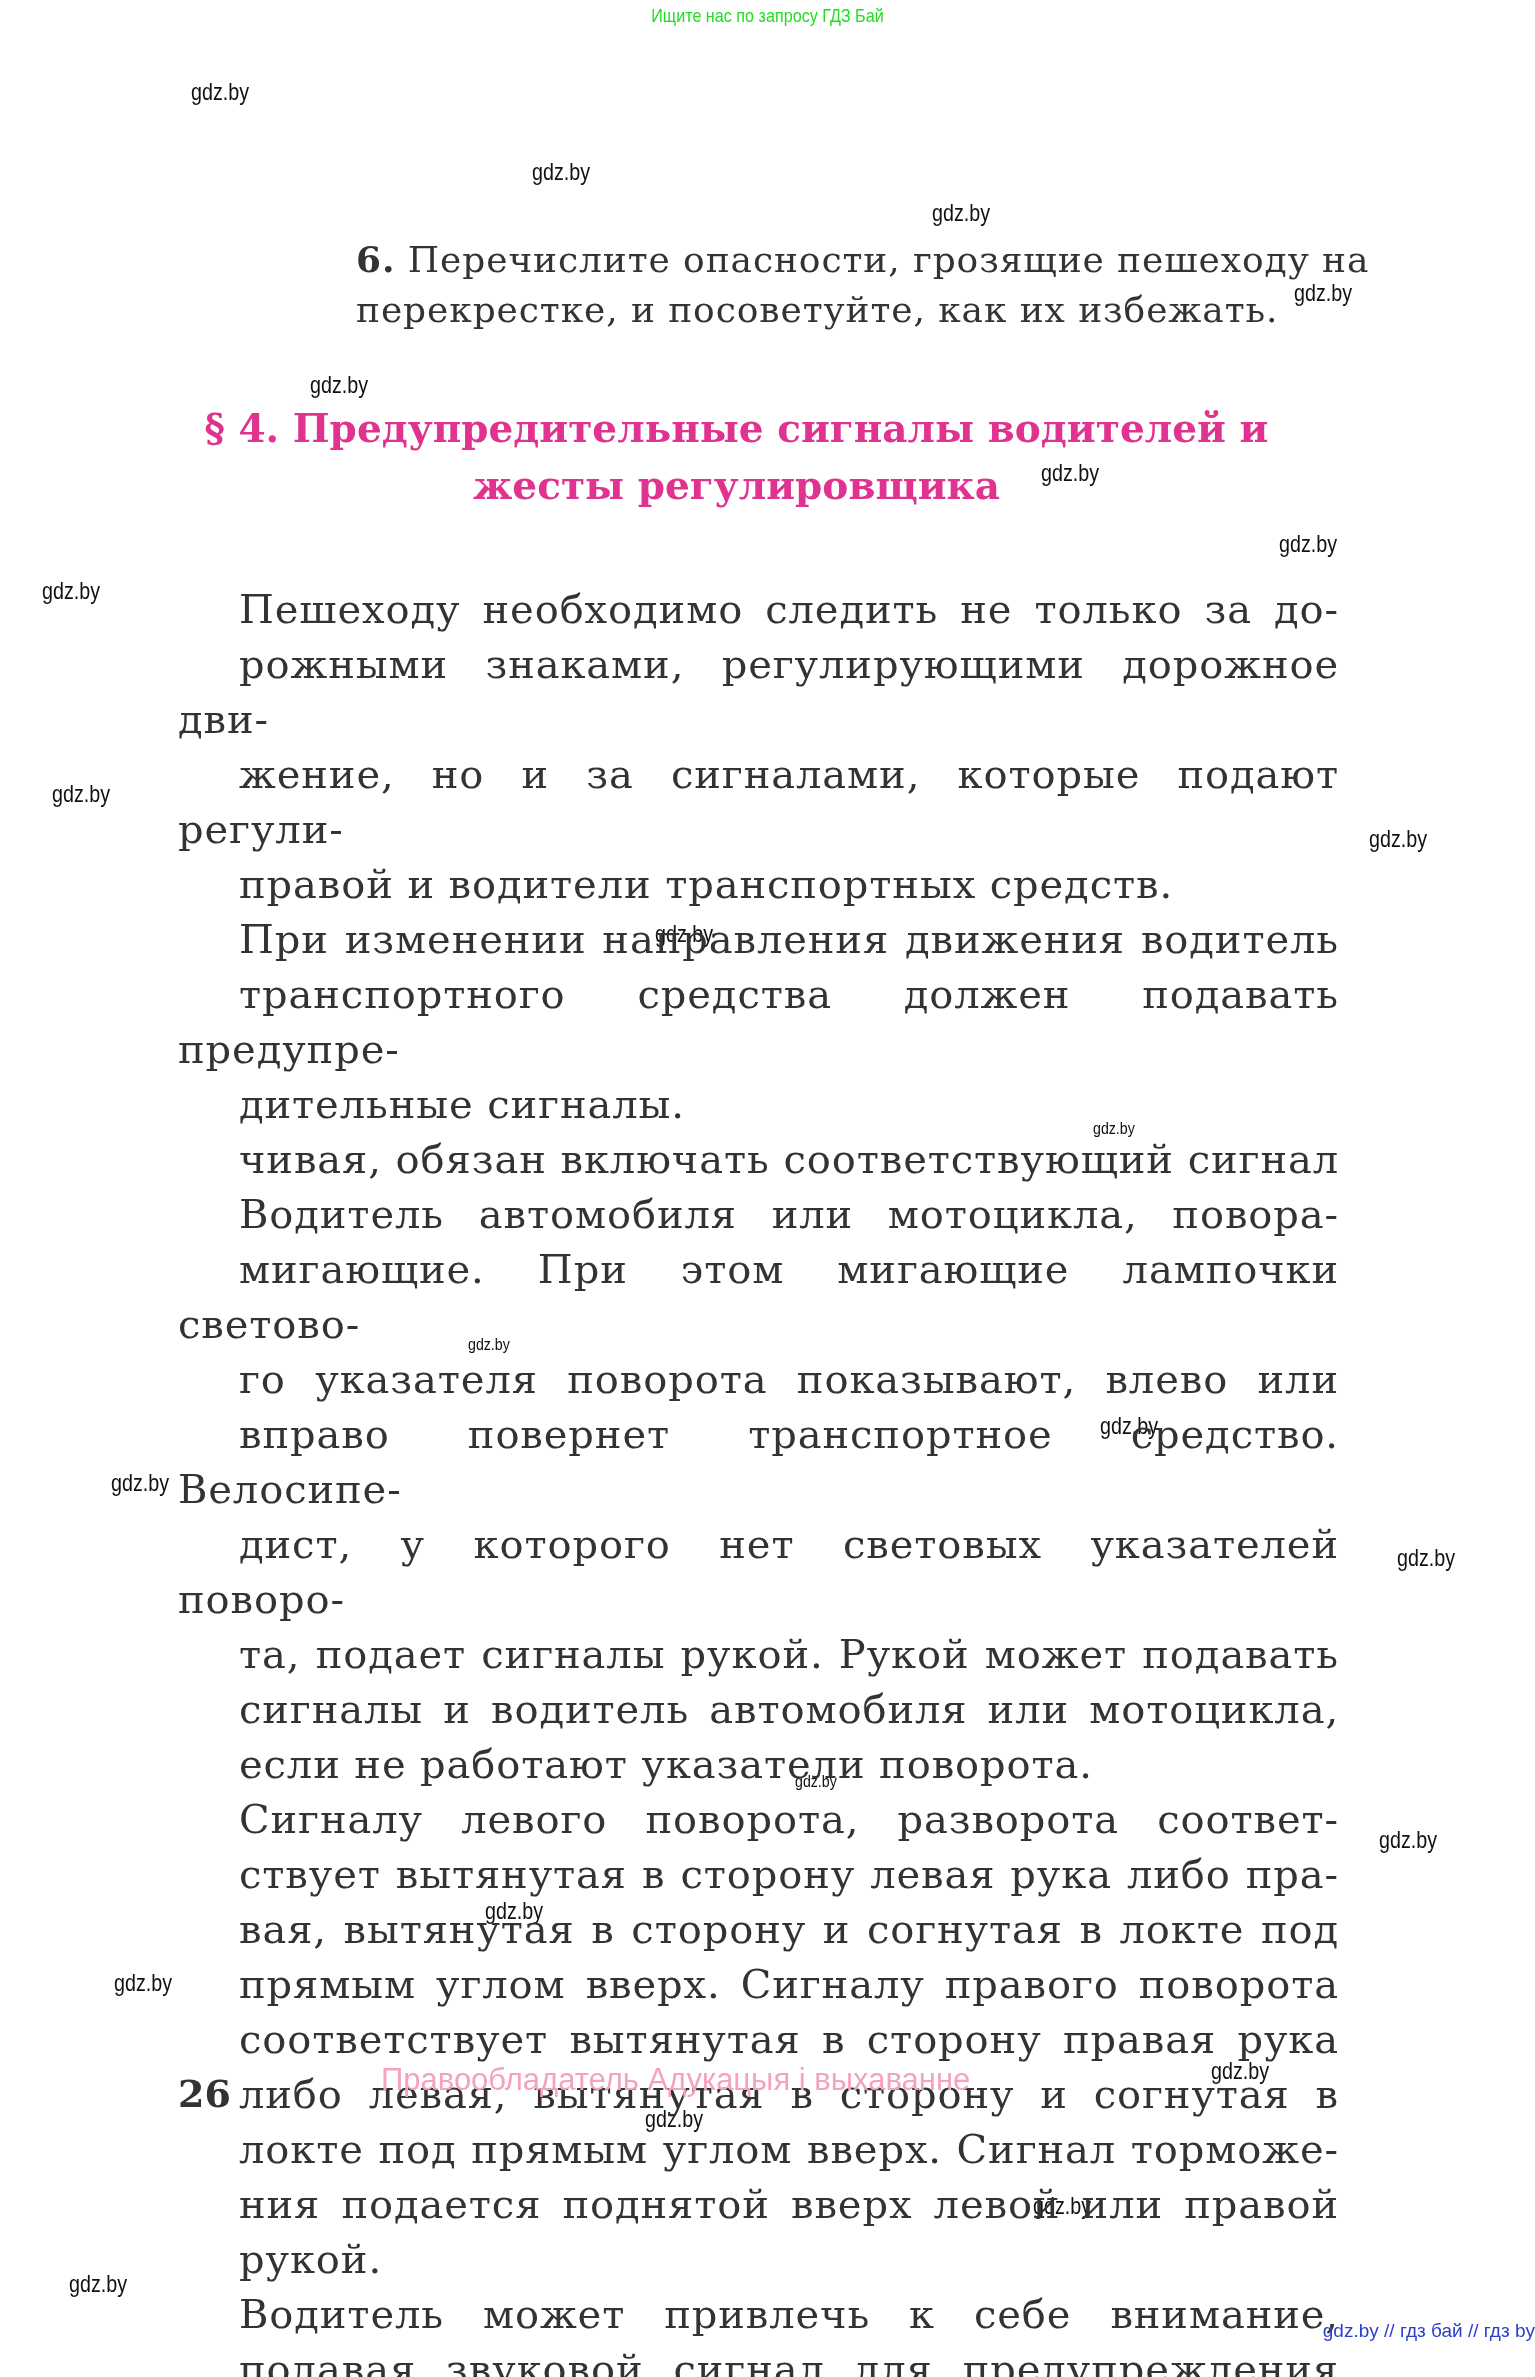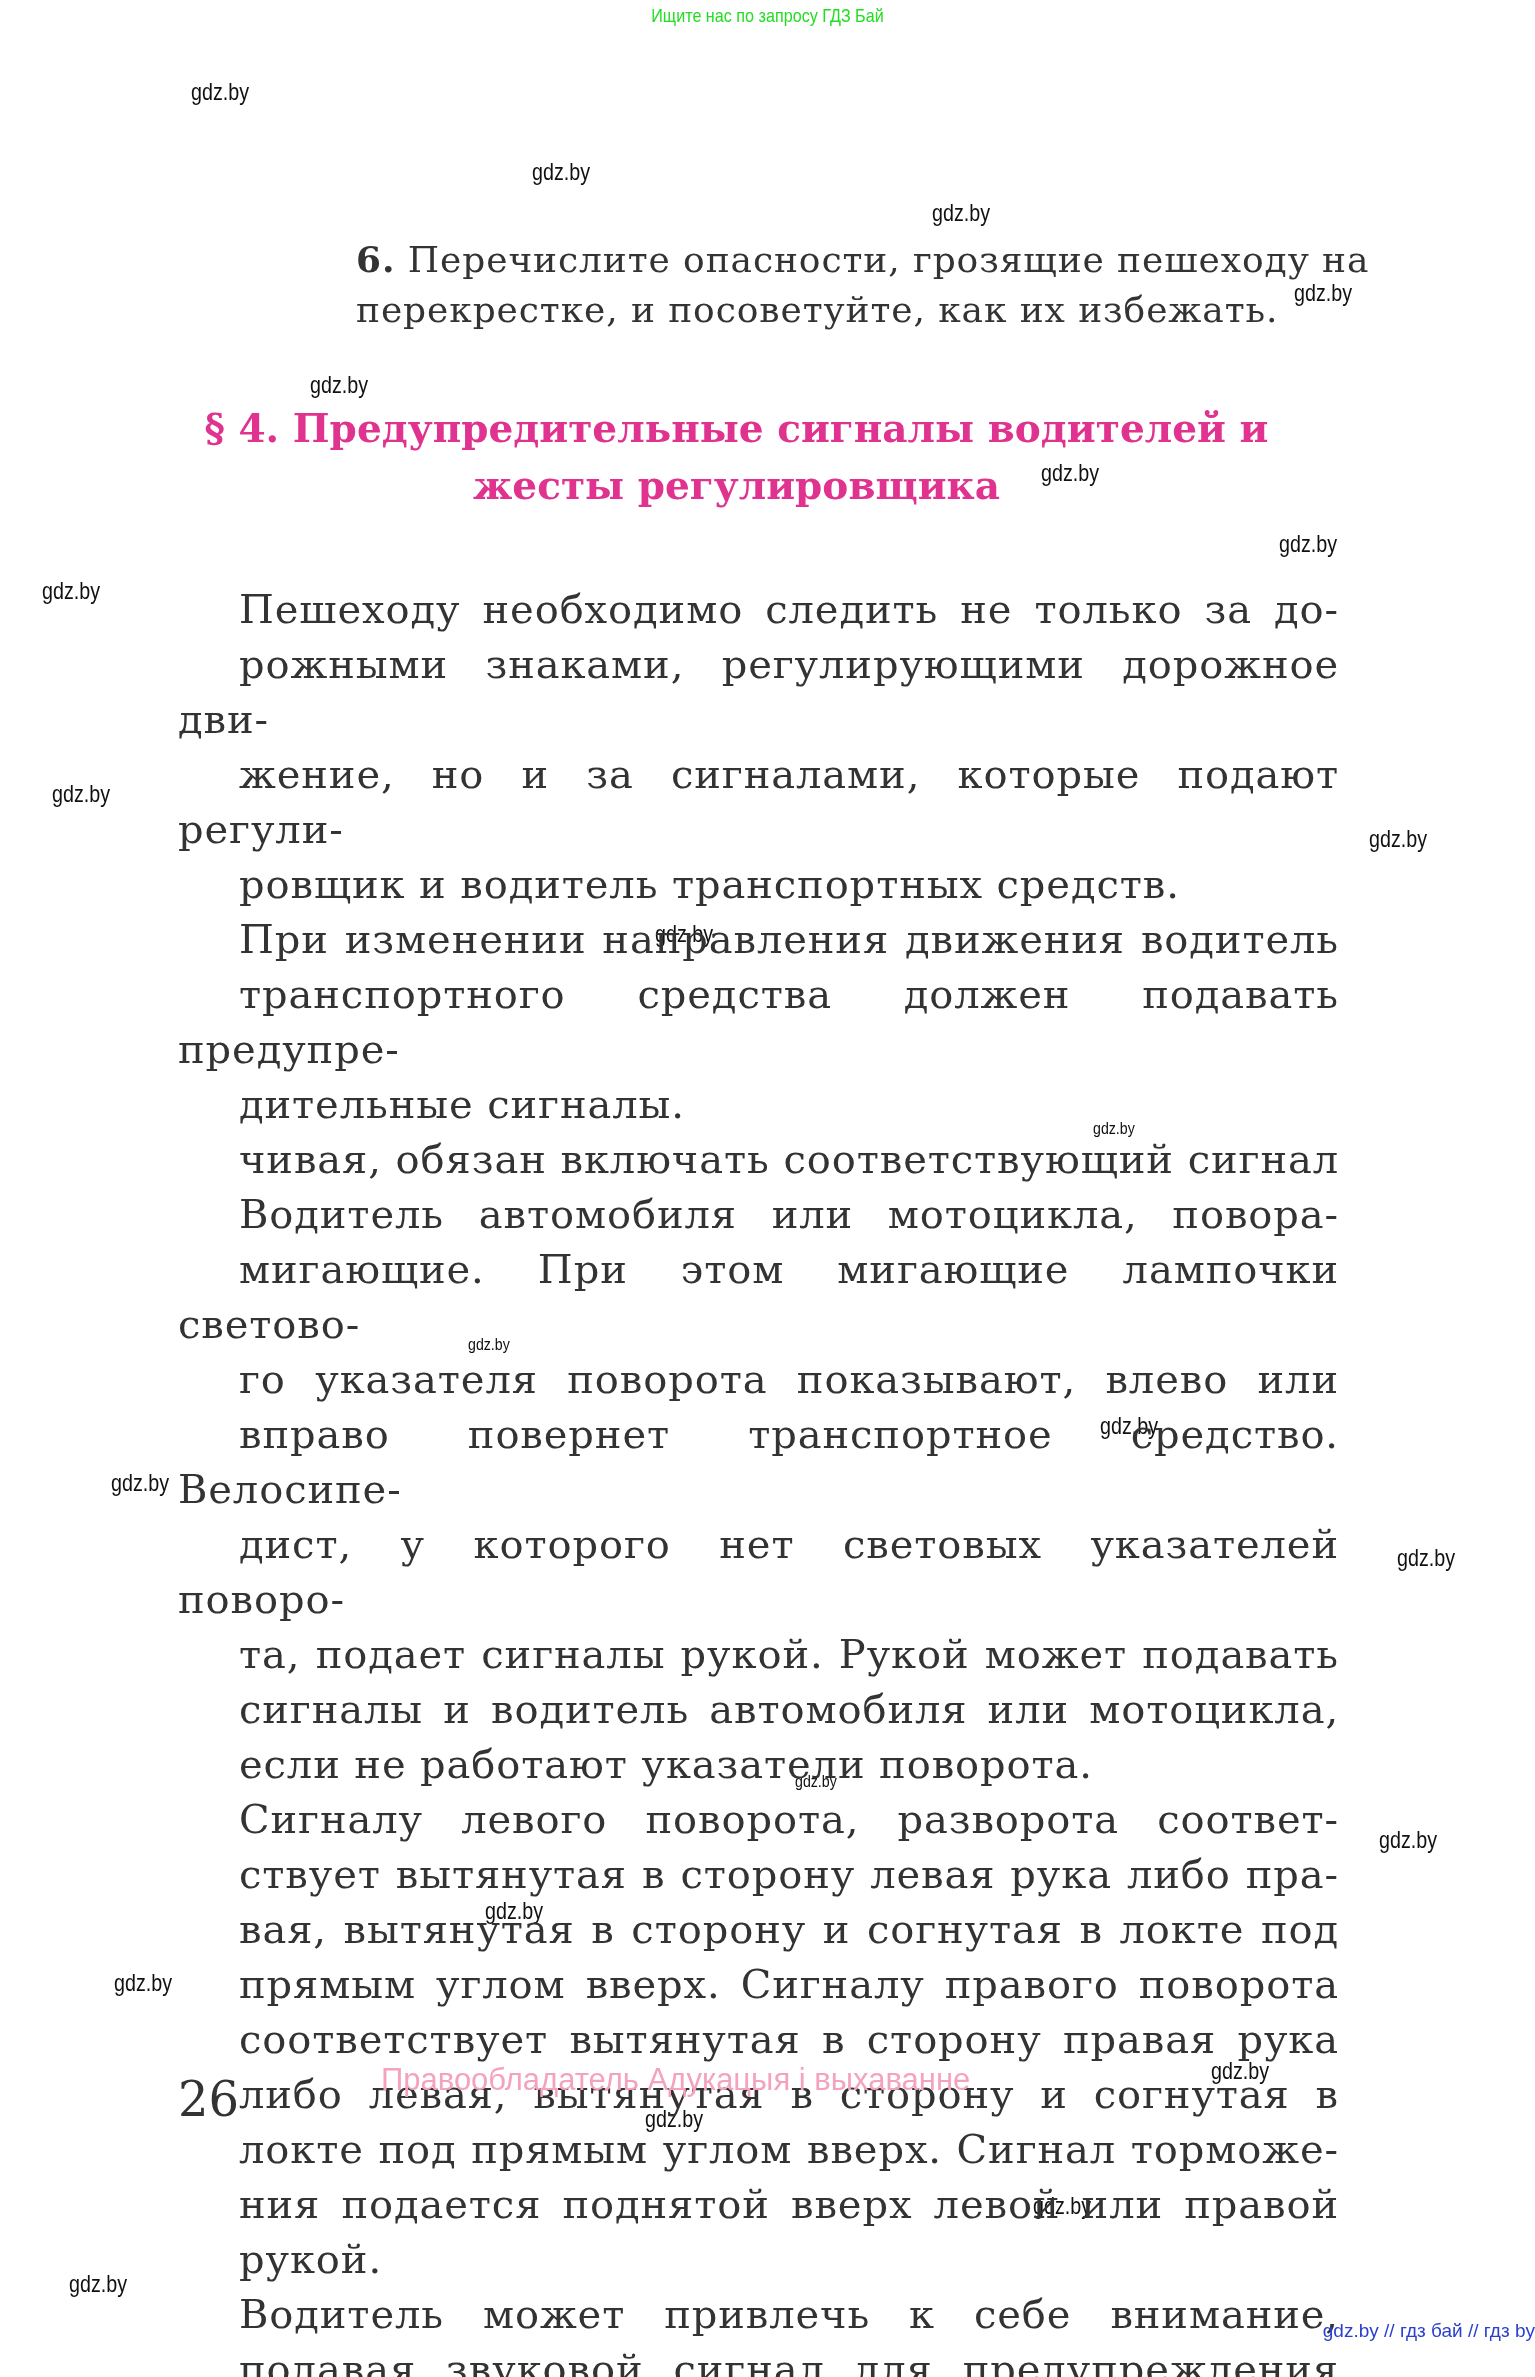--- a/index.html
+++ b/index.html
@@ -27,21 +27,21 @@
     color: #e0338f; font-size: 39px; line-height: 57px;
   }
   .body-text {
     left: 178px; top: 582px; width: 1161px;
     font-size: 40px; line-height: 55px; text-align: justify; letter-spacing: 0.9px;
   }
   .body-text p { margin: 0; text-indent: 61px; }
   .body-text p .ln { display: block; text-align: justify; text-align-last: justify; }
   .body-text p .ln.last { text-align-last: left; }
   .page-number {
-    left: 178px; top: 2071px; font-size: 48px;
+    left: 178px; top: 2071px; font-size: 38px; font-weight: bold;
   }
   .rights {
     left: 381px; top: 2062px; font-family: "Liberation Sans", sans-serif;
     font-size: 31px; color: #f4a3bf;
   }
   .bottom-banner {
     top: 2320px; left: 0; width: 1535px; text-align: right;
     font-family: "Liberation Sans", sans-serif; font-size: 19px; color: #2a3fd0;
   }
 </style>
@@ -83,21 +83,21 @@
 <div class="abs heading">
   <div>§ 4. Предупредительные сигналы водителей и</div>
   <div>жесты регулировщика</div>
 </div>
 
 <div class="abs serif body-text">
   <p>
     <span class="ln">Пешеходу необходимо следить не только за до-</span>
     <span class="ln">рожными знаками, регулирующими дорожное дви-</span>
     <span class="ln">жение, но и за сигналами, которые подают регули-</span>
-    <span class="ln last">ровщик и водитель транспортных средств.</span>
+    <span class="ln last">правой и водители транспортных средств.</span>
   </p>
   <p>
     <span class="ln">При изменении направления движения водитель</span>
     <span class="ln">транспортного средства должен подавать предупре-</span>
     <span class="ln last">дительные сигналы.</span>
   </p>
   <p>
     <span class="ln">чивая, обязан включать соответствующий сигнал</span>
     <span class="ln">Водитель автомобиля или мотоцикла, повора-</span>
     <span class="ln">мигающие. При этом мигающие лампочки светово-</span>

